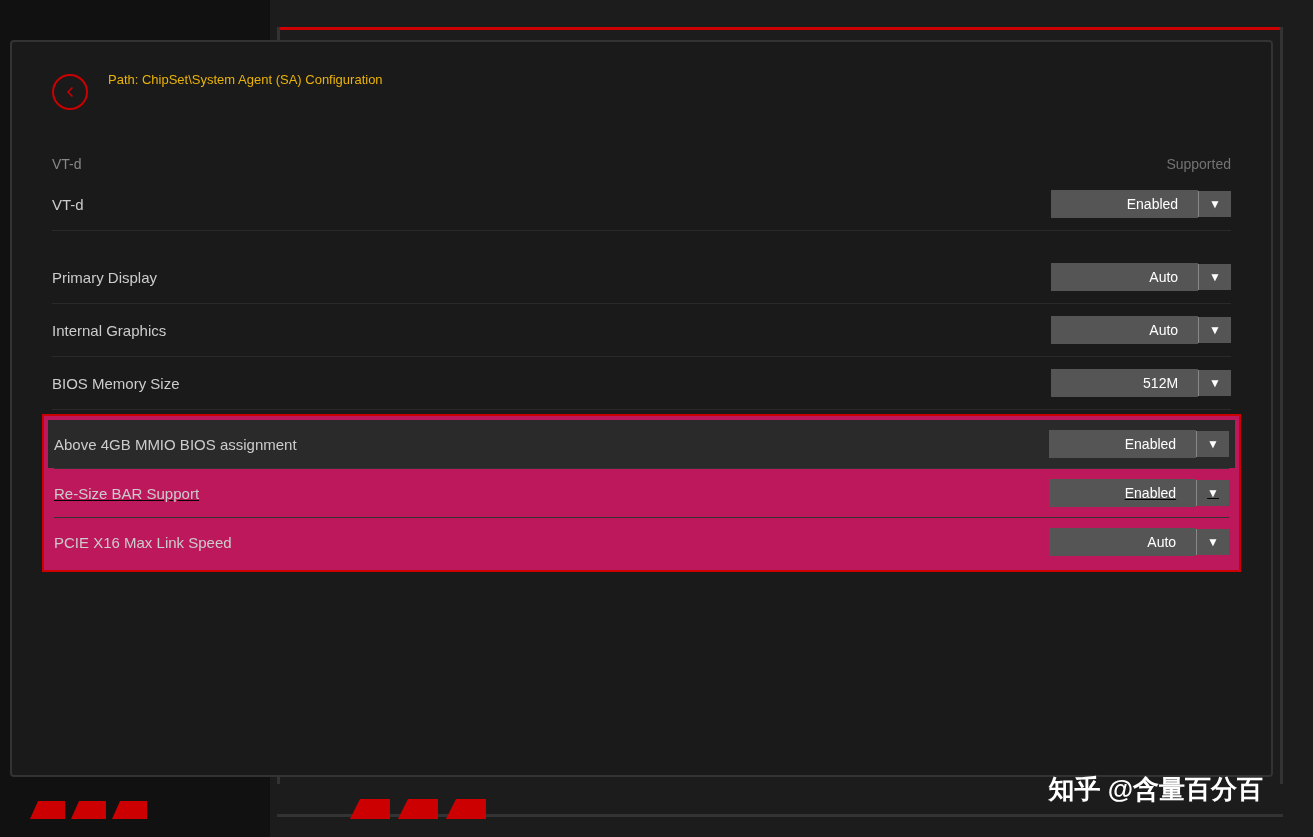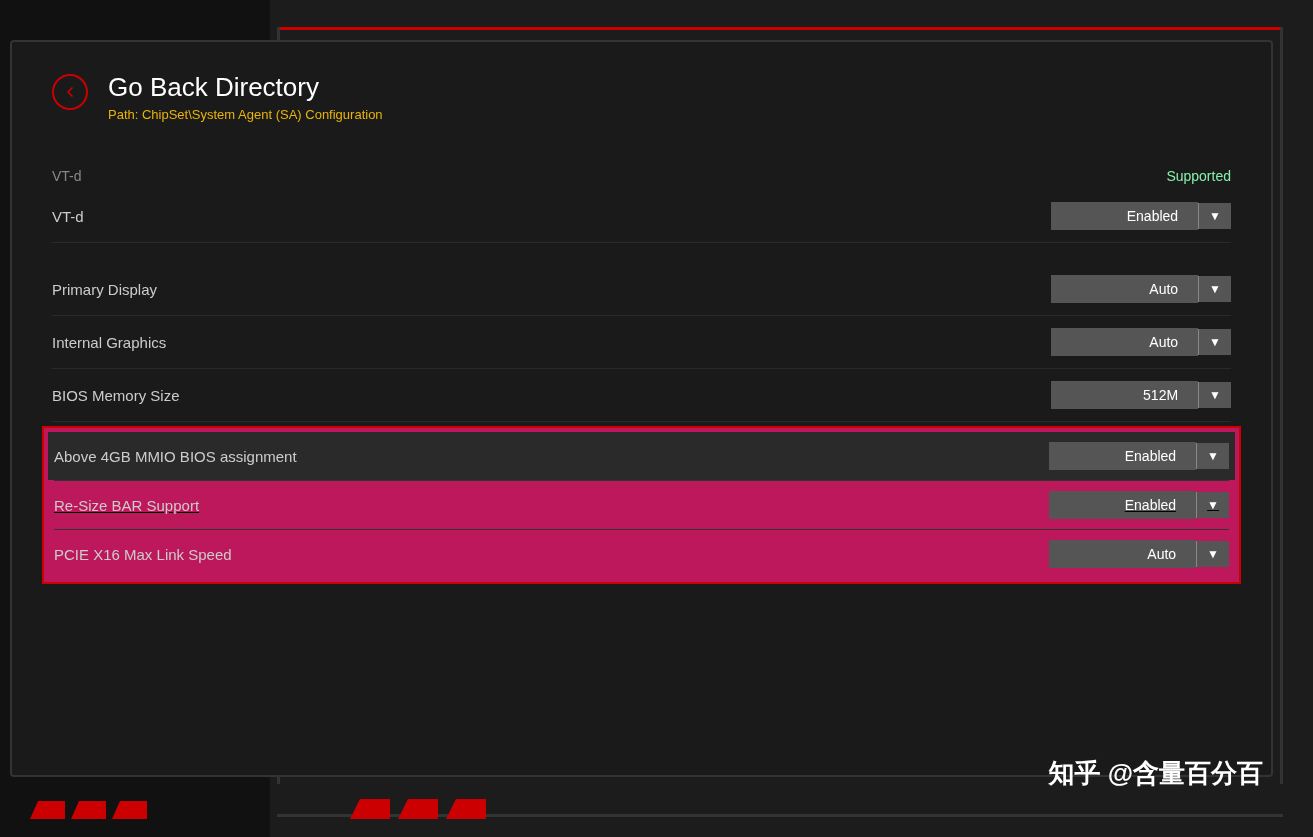--- a/index.html
+++ b/index.html
@@ -122,21 +122,21 @@
     }
 
     .setting-row.label-only {
       color: #888888;
       font-size: 14px;
       border-bottom: none;
       padding: 6px 0;
     }
 
     .setting-row.label-only .setting-value-static {
-      color: #86efac;
+      color: #737373;
       font-size: 14px;
     }
 
     .setting-label {
       color: #cccccc;
       font-size: 15px;
     }
 
     .setting-label.gray {
       color: #888888;
@@ -186,21 +186,21 @@
 
     .highlighted-row.active-row {
       background: #2a2a2a;
       padding: 10px 6px;
       margin: 0 -6px;
     }
 
     
     .watermark {
       position: absolute;
-      bottom: 46px;
+      bottom: 30px;
       right: 50px;
       color: #ffffff;
       font-size: 26px;
       font-weight: bold;
       font-family: 'Arial', sans-serif;
     }
 
     .frame-corner-tl {
       position: absolute;
       top: 27px;
@@ -303,21 +303,20 @@
 
 <div class="content-panel">
 
   <div class="go-back-header">
     <div class="back-btn">
       <svg viewBox="0 0 24 24" xmlns="http://www.w3.org/2000/svg">
         <path d="M15 18l-6-6 6-6" stroke="#cc0000" stroke-width="2.5" fill="none" stroke-linecap="round" stroke-linejoin="round"></path>
       </svg>
     </div>
     <div class="go-back-text">
-      <h2>Go Back Directory</h2>
       <p>Path: ChipSet\System Agent (SA) Configuration</p>
     </div>
   </div>
 
   <div class="settings-area">
 
     <div class="setting-row label-only">
       <span class="setting-label gray">VT-d</span>
       <span class="setting-value-static">Supported</span>
     </div>

